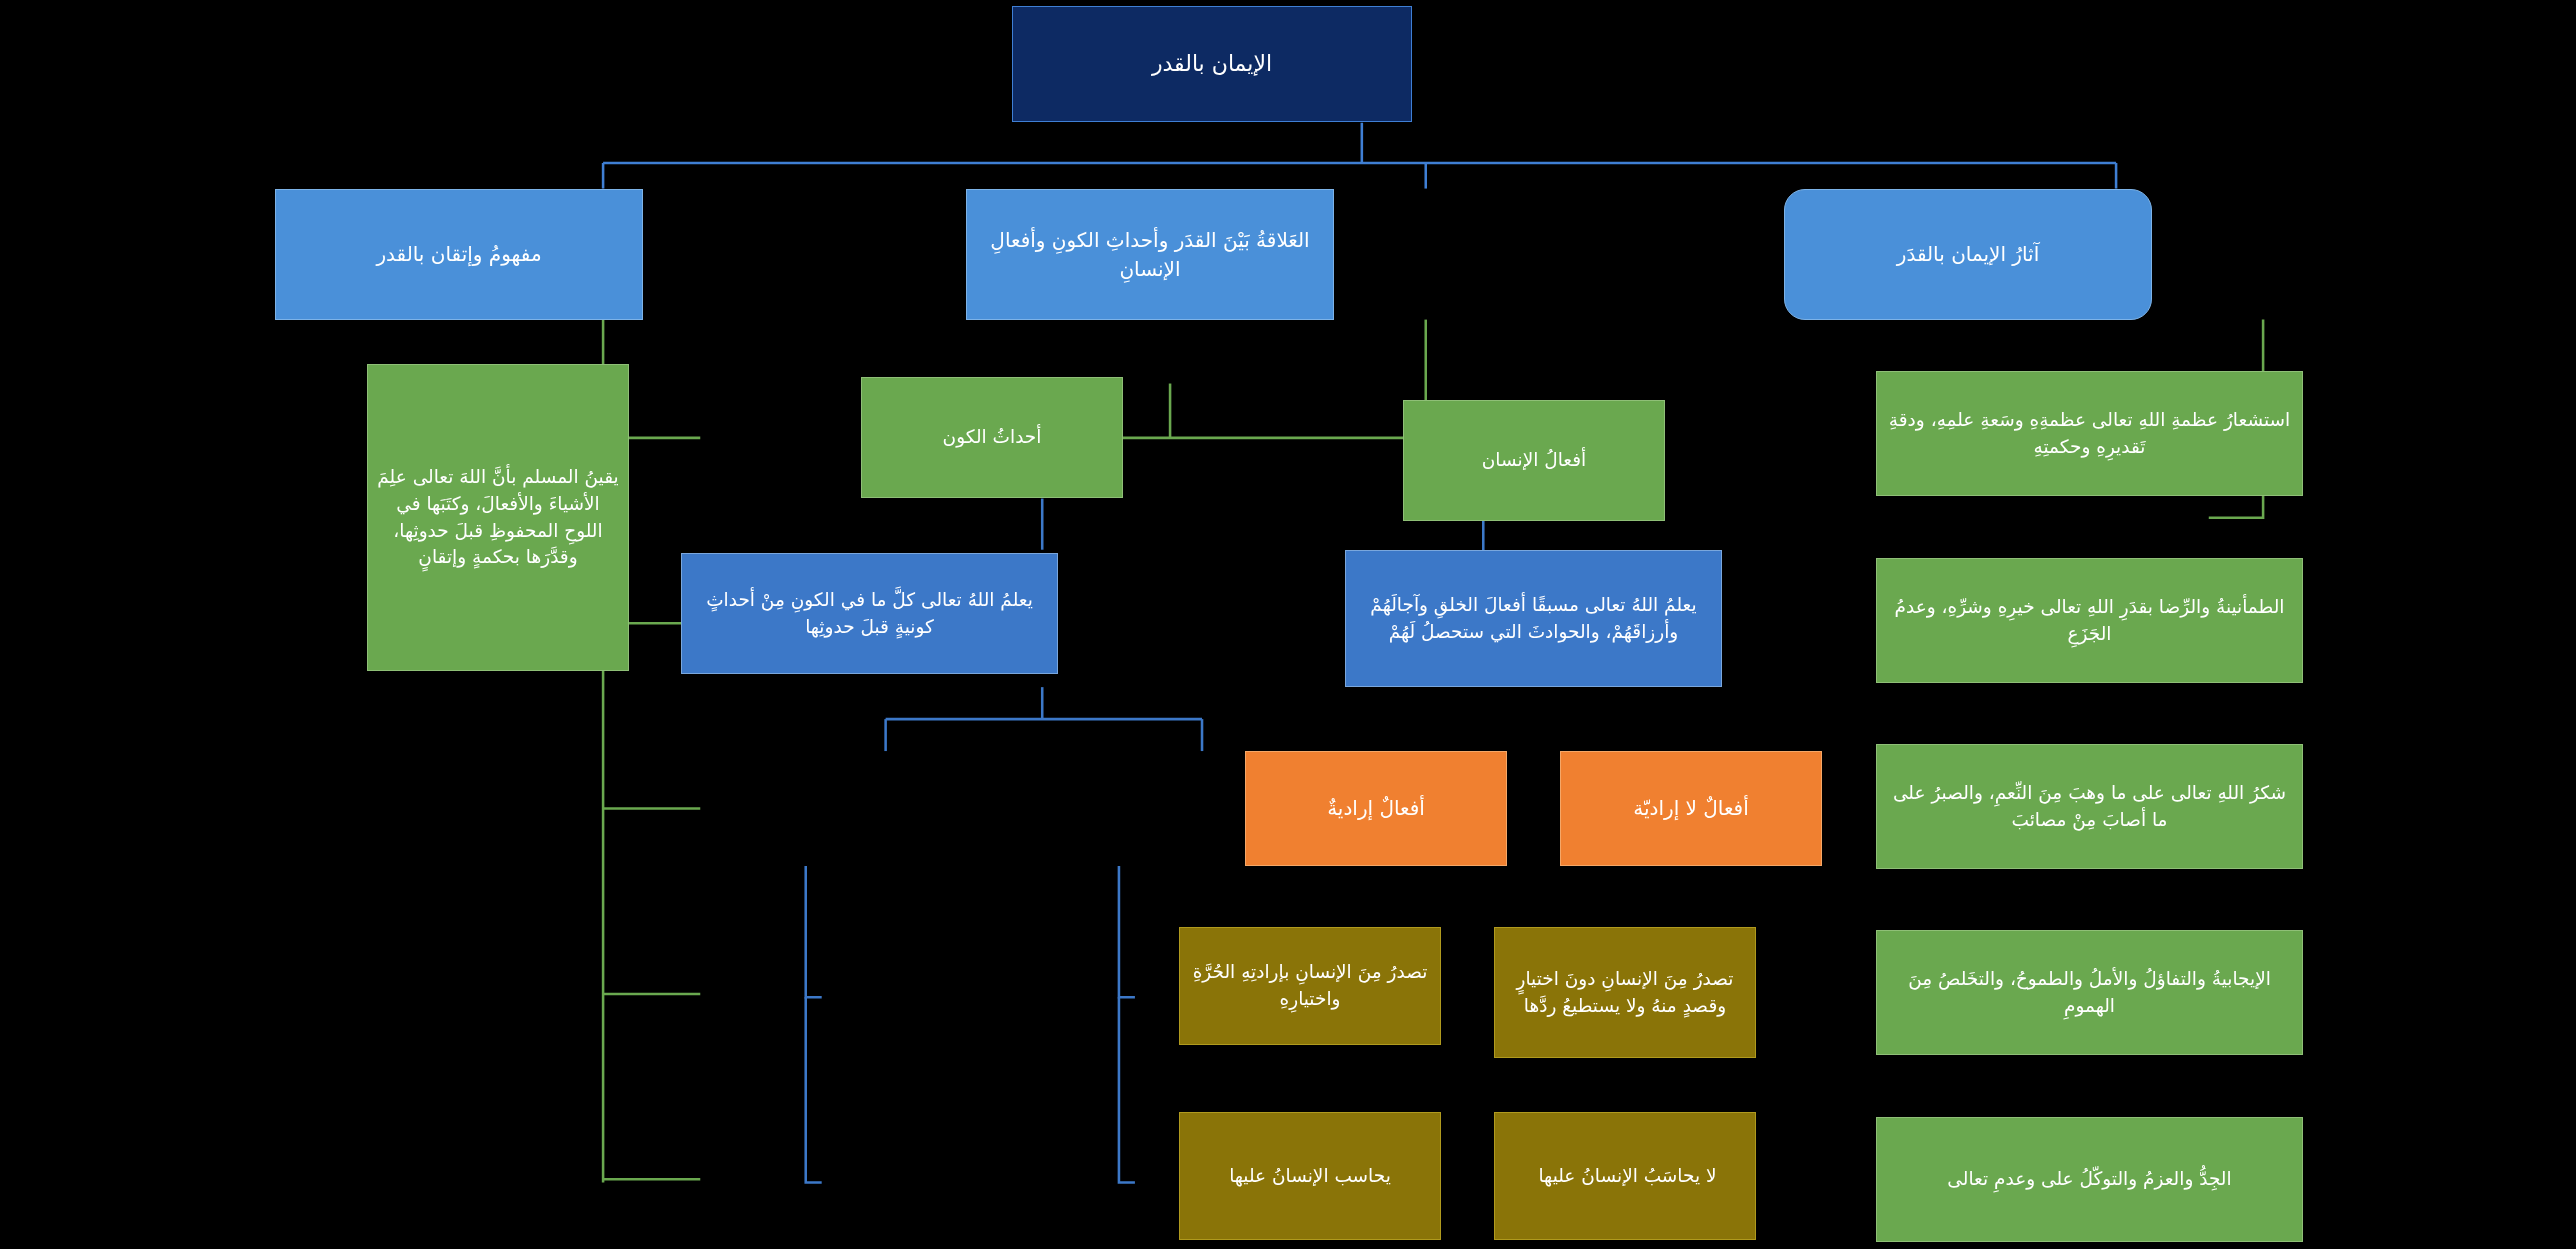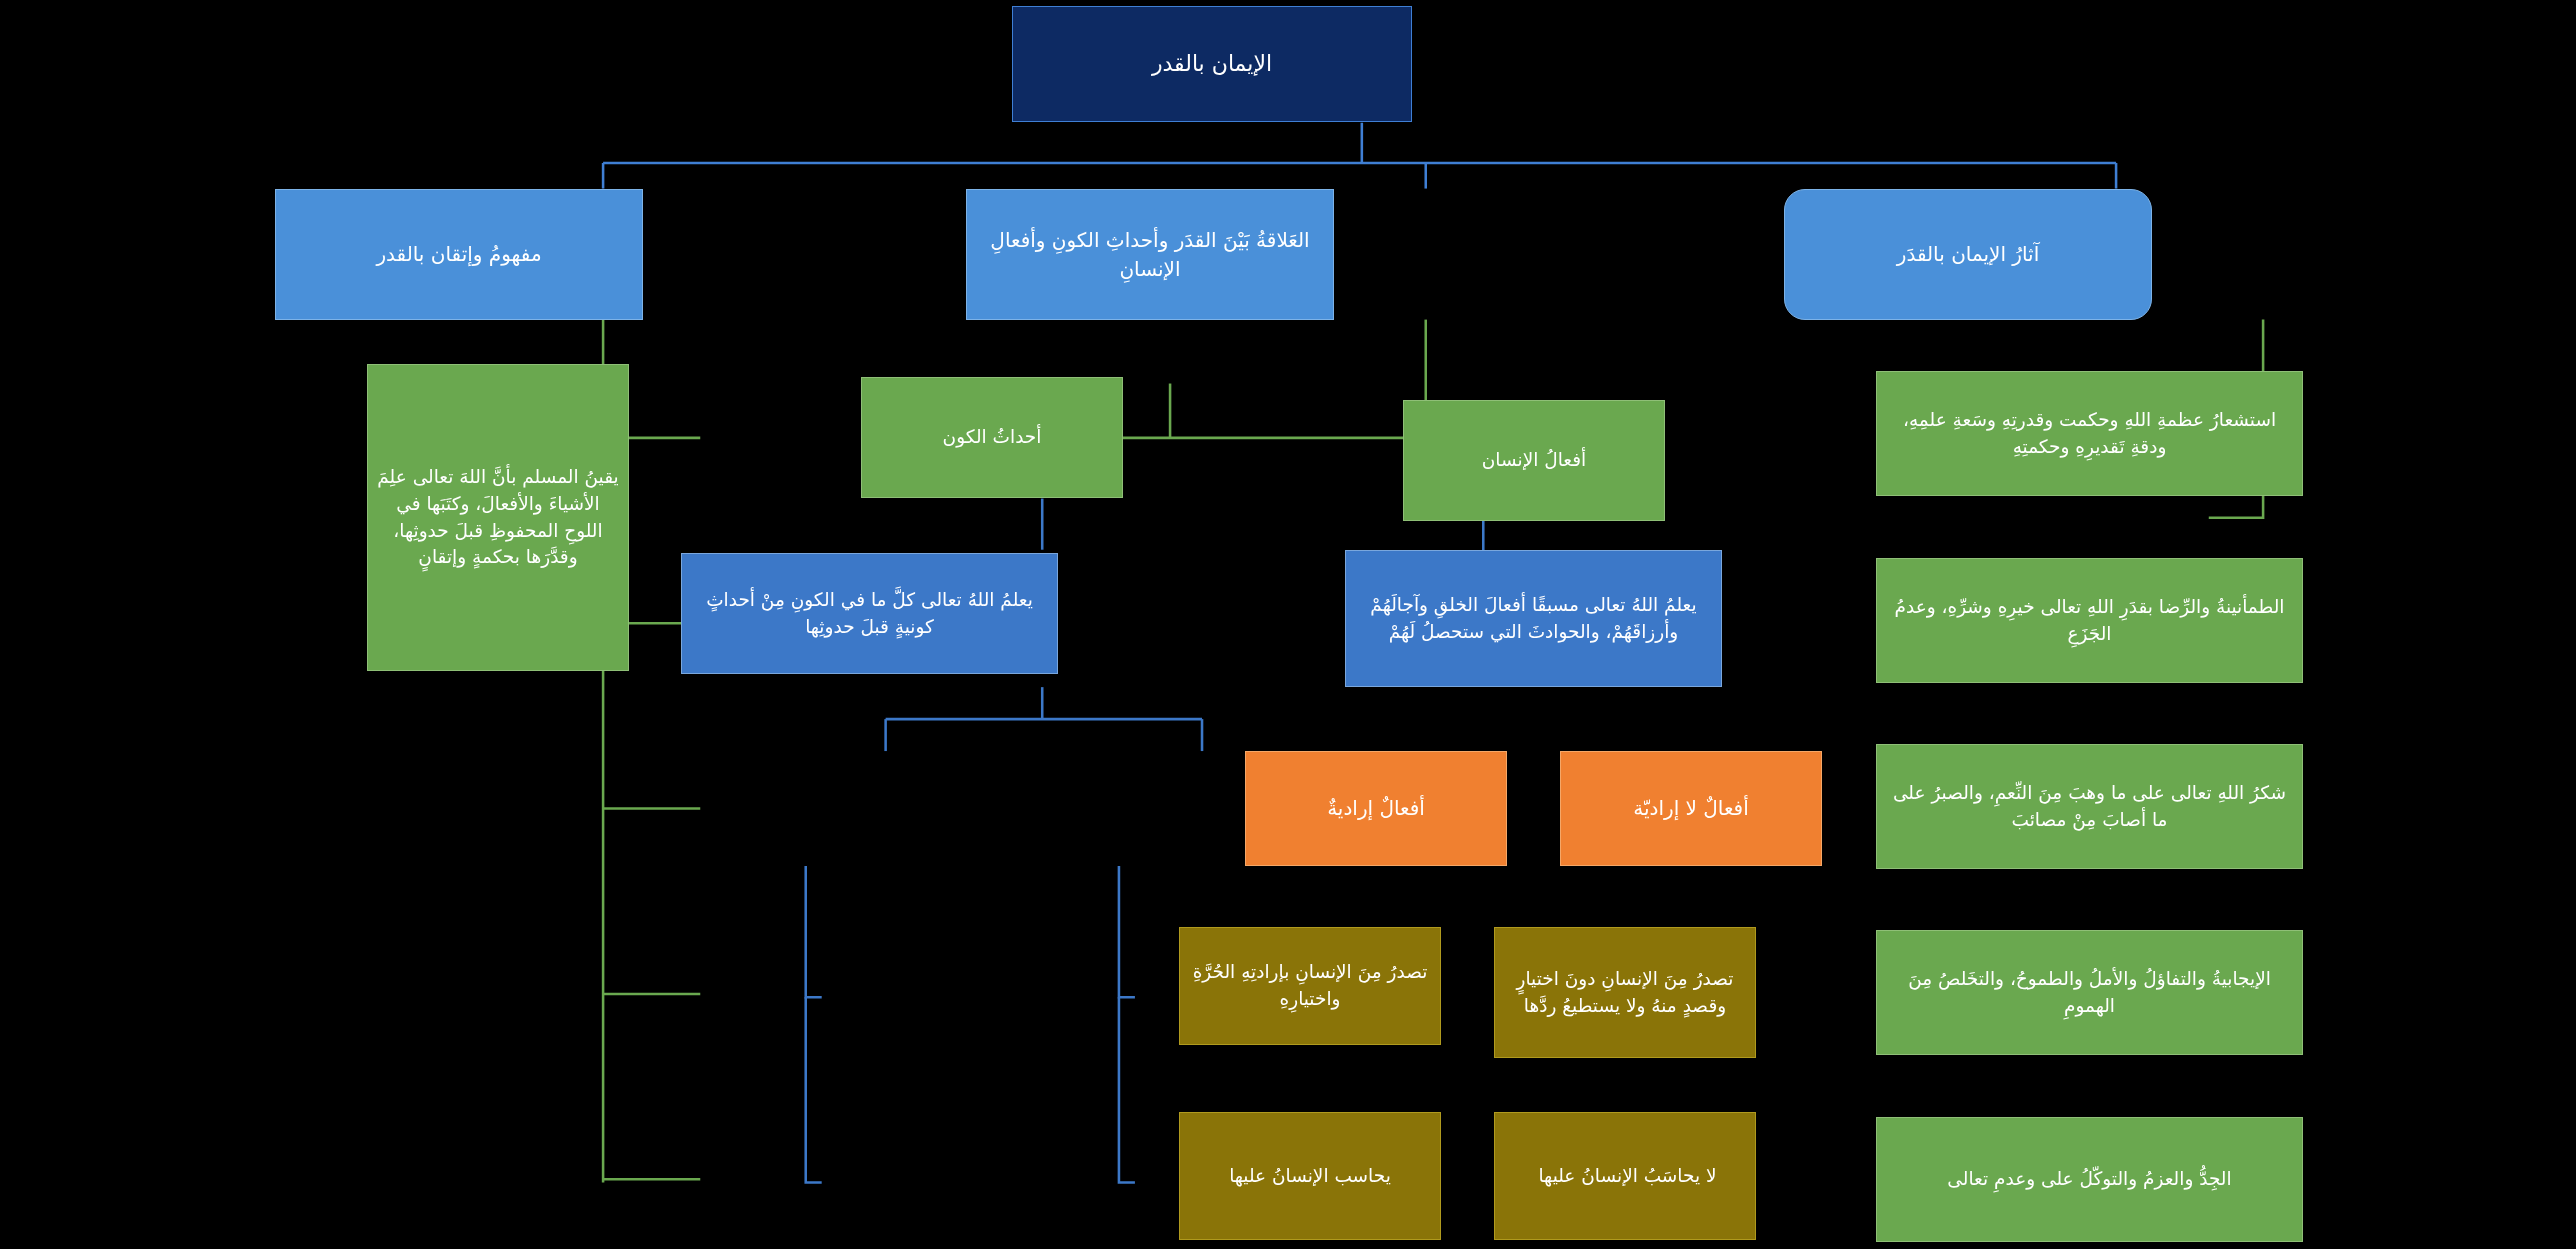--- a/index.html
+++ b/index.html
@@ -168,21 +168,21 @@
 
   <div class="node n-olive" style="right:820px; top:1112px; width:262px; height:128px;padding-left:14px;">
     <span>لا يحاسَبُ الإنسانُ عليها</span>
   </div>
 
   <div class="node n-olive" style="right:1135px; top:1112px; width:262px; height:128px;">
     <span>يحاسب الإنسانُ عليها</span>
   </div>
 
   <div class="node n-green" style="right:273px; top:371px; width:427px; height:125px;">
-    <span>استشعارُ عظمةِ اللهِ وحكمت وقدرتِهِ وسَعةِ علمِهِ، ودقةِ تَقديرِهِ وحكمتِهِ</span>
+    <span>استشعارُ عظمةِ اللهِ تعالى عظمةِهِ وسَعةِ علمِهِ، ودقةِ تَقديرِهِ وحكمتِهِ</span>
   </div>
 
   <div class="node n-green" style="right:273px; top:558px; width:427px; height:125px;">
     <span>الطمأنينةُ والرِّضا بقدَرِ اللهِ تعالى خيرِهِ وشرِّهِ، وعدمُ الجَزَعِ</span>
   </div>
 
   <div class="node n-green" style="right:273px; top:744px; width:427px; height:125px;">
     <span>شكرُ اللهِ تعالى على ما وهبَ مِنَ النِّعمِ، والصبرُ على ما أصابَ مِنْ مصائبَ</span>
   </div>
 

